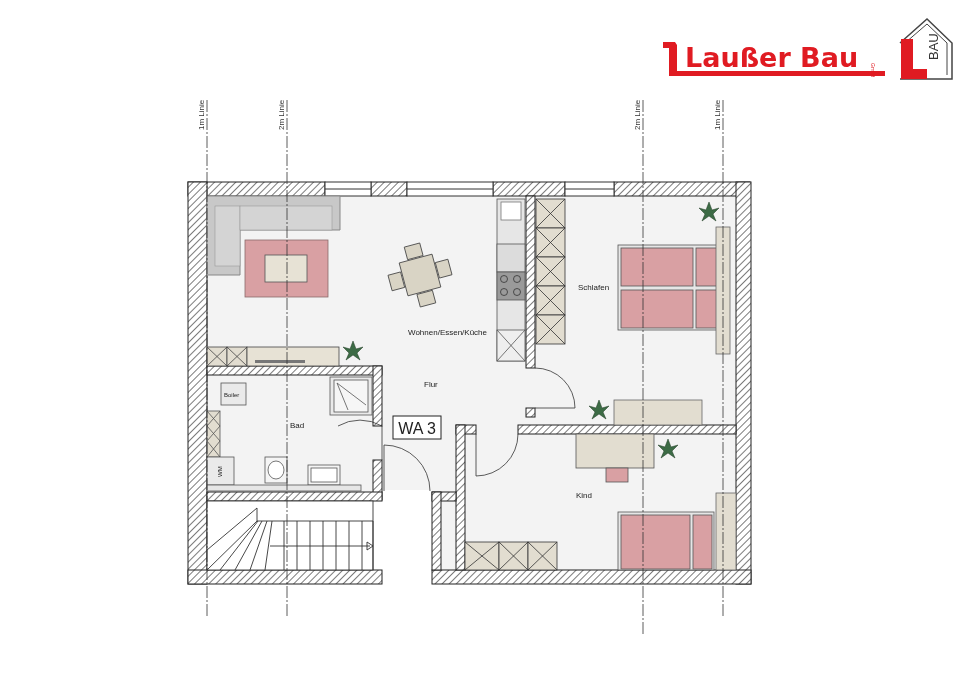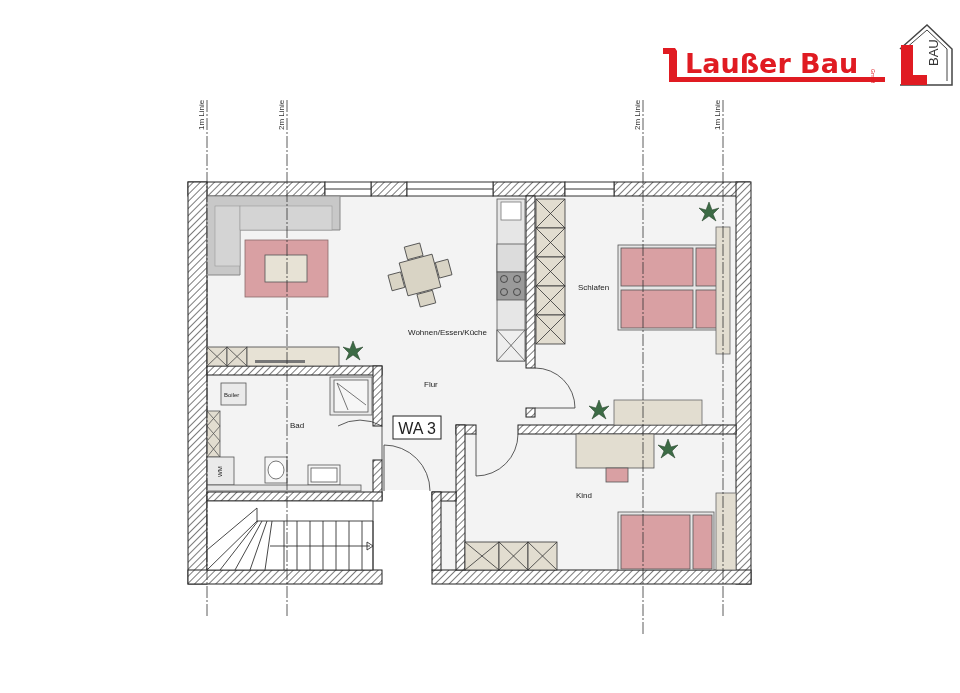--- a/index.html
+++ b/index.html
@@ -4,21 +4,21 @@
 <style>
   html, body { margin:0; padding:0; background:#ffffff; }
   body { width:960px; height:693px; position:relative; overflow:hidden; font-family:"Liberation Sans", sans-serif; }
   .abs { position:absolute; }
   svg text { font-family:"Liberation Sans", sans-serif; }
   .logo-text { font-family:"DejaVu Sans", sans-serif; font-weight:bold; }
 </style>
 </head>
 <body>
 
-<div class="abs" style="left:655px; top:19px; width:300px; height:70px;">
+<div class="abs" style="left:655px; top:13px; width:300px; height:70px;">
   <svg width="300" height="70" viewBox="0 0 300 70">
 
     <path d="M8 29 L20 29 L22 32 L22 58 L230 58 L230 63 L14 63 L14 35 L8 35 Z" fill="#e01b22"></path>
     <text class="logo-text" x="30" y="54" font-size="27" fill="#e01b22">Laußer Bau</text>
     <text x="216" y="50" font-size="5" fill="#e01b22" transform="rotate(90 216 50)">GmbH</text>
 
     <path d="M245 30 L272 6 L297 30 L297 66 L245 66" fill="none" stroke="#444" stroke-width="1.5"></path>
     <path d="M250 30 L272 11 L292 30 L292 62" fill="none" stroke="#444" stroke-width="1"></path>
     <path d="M246 26 L258 26 L258 56 L272 56 L272 66 L246 66 Z" fill="#e01b22"></path>
     <text x="283" y="47" font-size="13" fill="#333" transform="rotate(-90 283 47)">BAU</text>

